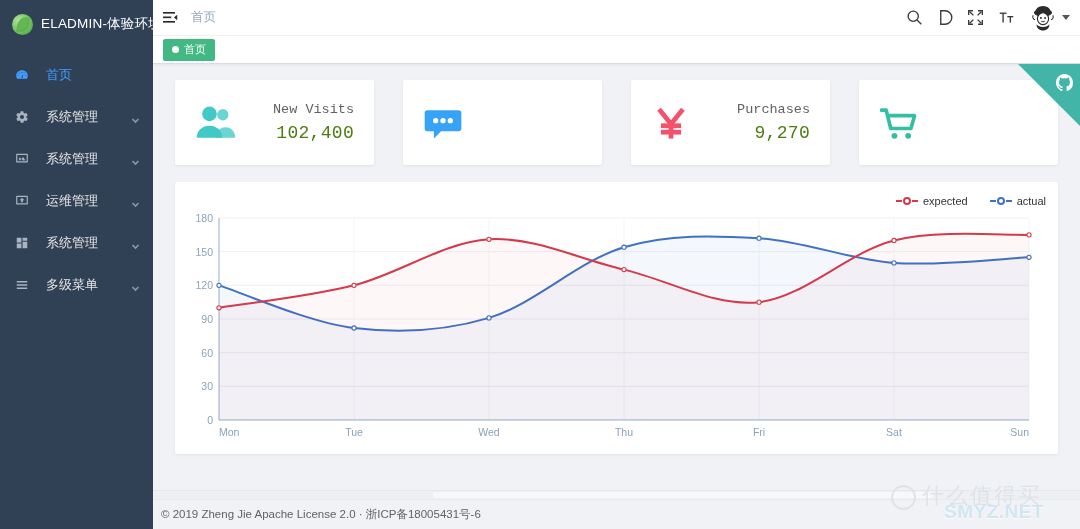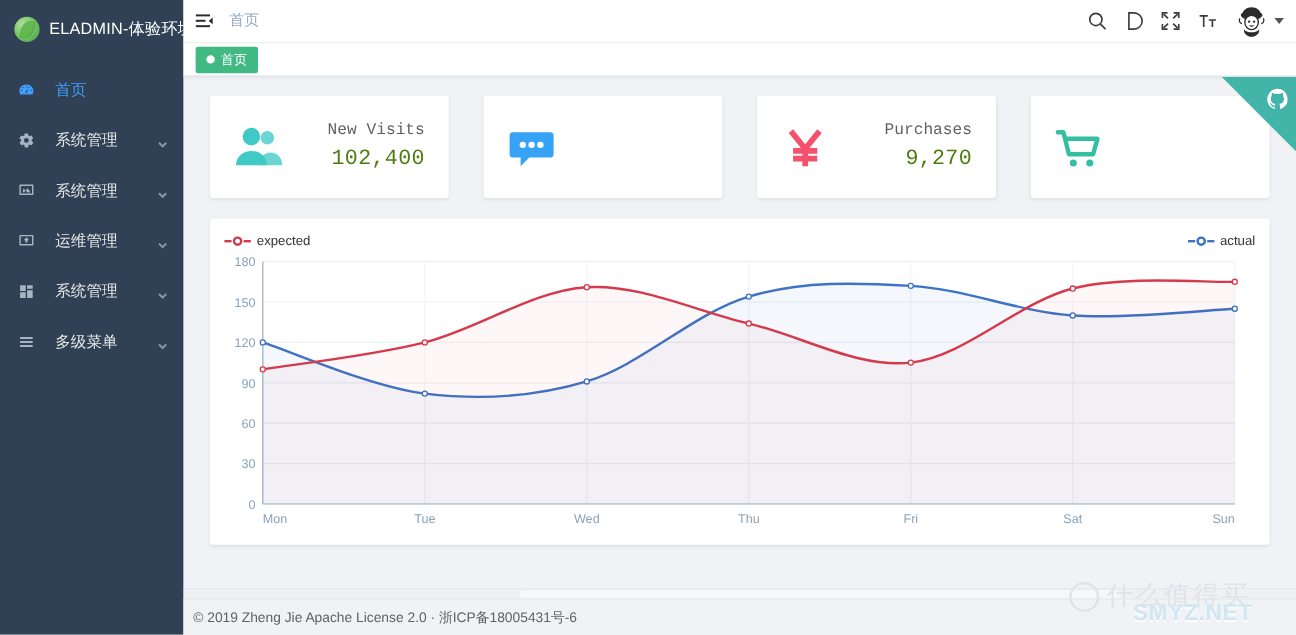--- a/index.html
+++ b/index.html
@@ -109,21 +109,21 @@
   .card-text { text-align:right; }
   .card-title { font-size:13.5px; color:#606266; margin-bottom:6px; }
   .card-value { font-size:18px; color:#4d7c0f; letter-spacing:.3px; }
 
   
   .panel {
     margin-top:17px; background:#fff; border-radius:2px;
     box-shadow:0 1px 3px 0 rgba(0,0,0,.07);
     height:272px; padding:10px 12px 6px 12px; position:relative;
   }
-  .legend { display:flex; justify-content:space-between; align-items:center;
+  .legend { display:flex; justify-content:flex-end; align-items:center;
             gap:22px; height:18px; }
   .legend-item { display:flex; align-items:center; gap:5px; font-size:11px;
                  color:#333; cursor:pointer; }
   .legend-mark { width:22px; height:10px; position:relative; }
   .legend-mark i { position:absolute; top:4px; height:2px; width:6px; }
   .legend-mark i.l { left:0; } .legend-mark i.r { right:0; }
   .legend-mark b { position:absolute; left:7px; top:1px; width:8px; height:8px;
                    border-radius:50%; background:#fff; border:2px solid; }
   .chart-area { position:relative; height:236px; }
   .chart-area svg { display:block; }

